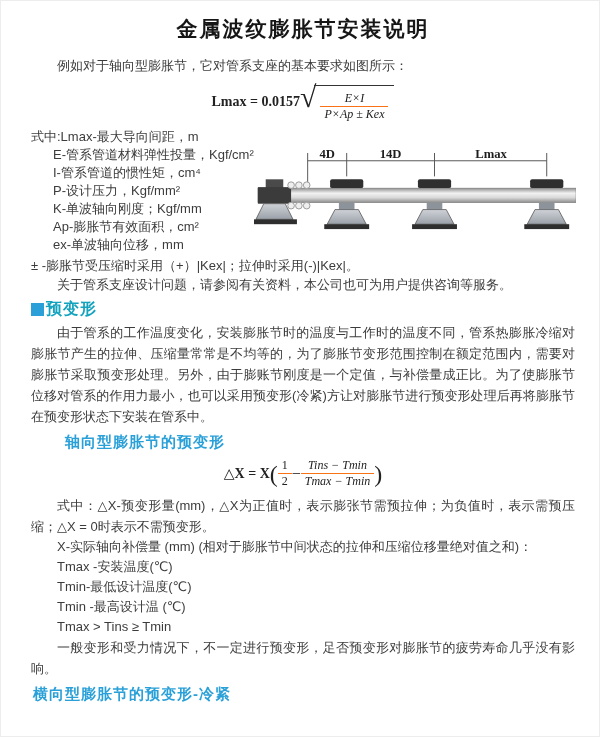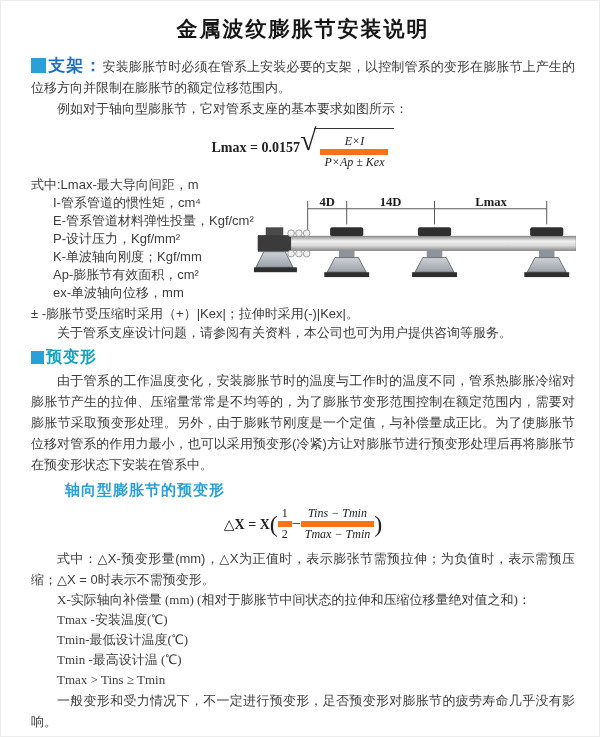--- a/index.html
+++ b/index.html
@@ -36,52 +36,49 @@
   }
   .sub-head.flush { margin-left:2px; }
 
   
   .formula-row { text-align:center; margin:6px 0; font-family:"Liberation Serif","DejaVu Serif",serif; color:#222; }
   .formula-inner { display:inline-flex; align-items:center; gap:0; }
   .f-bold { font-weight:bold; font-size:14px; }
   .frac { display:inline-flex; flex-direction:column; text-align:center;
     font-size:12px; line-height:1.25; font-style:italic; }
   .frac.upright { font-style:normal; }
-  .frac .num { border-bottom:6px solid #f97316; padding:0 4px; }
+  .frac .num { border-bottom:1px solid #f97316; padding:0 4px; }
   .frac .den { padding:0 4px; }
   .sqrt-wrap { display:inline-flex; align-items:flex-start; }
   .sqrt-sign { font-size:30px; line-height:30px; font-weight:normal; margin-right:-2px; }
   .radicand { border-top:1.5px solid #333; padding:2px 6px 0 6px; margin-top:3px; }
   .big-paren { font-size:24px; font-weight:normal; line-height:1; }
 
   
   .defs-row { display:flex; margin-top:0; }
   .defs { width:256px; font-size:13px; line-height:18px; white-space:nowrap; }
   .defs .d { padding-left:22px; }
   .defs .d.first { padding-left:0; }
   .diagram-col { flex:1; padding-top:18px; }
 
-  .line { font-size:13px; line-height:18px; margin-left:2em;font-family:Liberation Serif, serif; }
+  .line { font-size:13px; line-height:18px; margin-left:2em; }
   .line.tall { line-height:20px; }
 
   .pm-line { font-size:13px; line-height:19px; margin-top:2px; }
   .consult-line { font-size:13px; line-height:20px; text-indent:2em; }
 
   svg text { font-family:"Liberation Serif","DejaVu Serif",serif; font-weight:bold; fill:#1d1d1d; }
 </style>
 </head>
 <body>
 
 <div class="page">
 
   <div class="doc-title">金属波纹膨胀节安装说明</div>
 
-  <div class="para">
-    <span class="sec-bullet"></span><span class="sec1-title">支架：</span><span>安装膨胀节时必须在管系上安装必要的支架，以控制管系的变形在膨胀节上产生的位移方向并限制在膨胀节的额定位移范围内。</span>
-  </div>
 
   <div class="para indent">例如对于轴向型膨胀节，它对管系支座的基本要求如图所示：</div>
 
   <div class="formula-row">
     <span class="formula-inner">
       <span class="f-bold">Lmax = 0.0157</span>
       <span class="sqrt-wrap">
         <span class="sqrt-sign">√</span>
         <span class="radicand">
           <span class="frac">
@@ -89,22 +86,22 @@
             <span class="den">P×Ap ± Kex</span>
           </span>
         </span>
       </span>
     </span>
   </div>
 
   <div class="defs-row">
     <div class="defs">
       <div class="d first">式中:Lmax-最大导向间距，m</div>
+      <div class="d">E-管系管道材料弹性投量，Kgf/cm²</div>
       <div class="d">I-管系管道的惯性矩，cm⁴</div>
-      <div class="d">E-管系管道材料弹性投量，Kgf/cm²</div>
       <div class="d">P-设计压力，Kgf/mm²</div>
       <div class="d">K-单波轴向刚度；Kgf/mm</div>
       <div class="d">Ap-膨胀节有效面积，cm²</div>
       <div class="d">ex-单波轴向位移，mm</div>
     </div>
     <div class="diagram-col">
       <svg width="322" height="92" viewBox="0 0 330 92">
         <defs>
           <linearGradient id="pipeGrad" x1="0" y1="0" x2="0" y2="1">
             <stop offset="0" stop-color="#8f8f8f"></stop>

